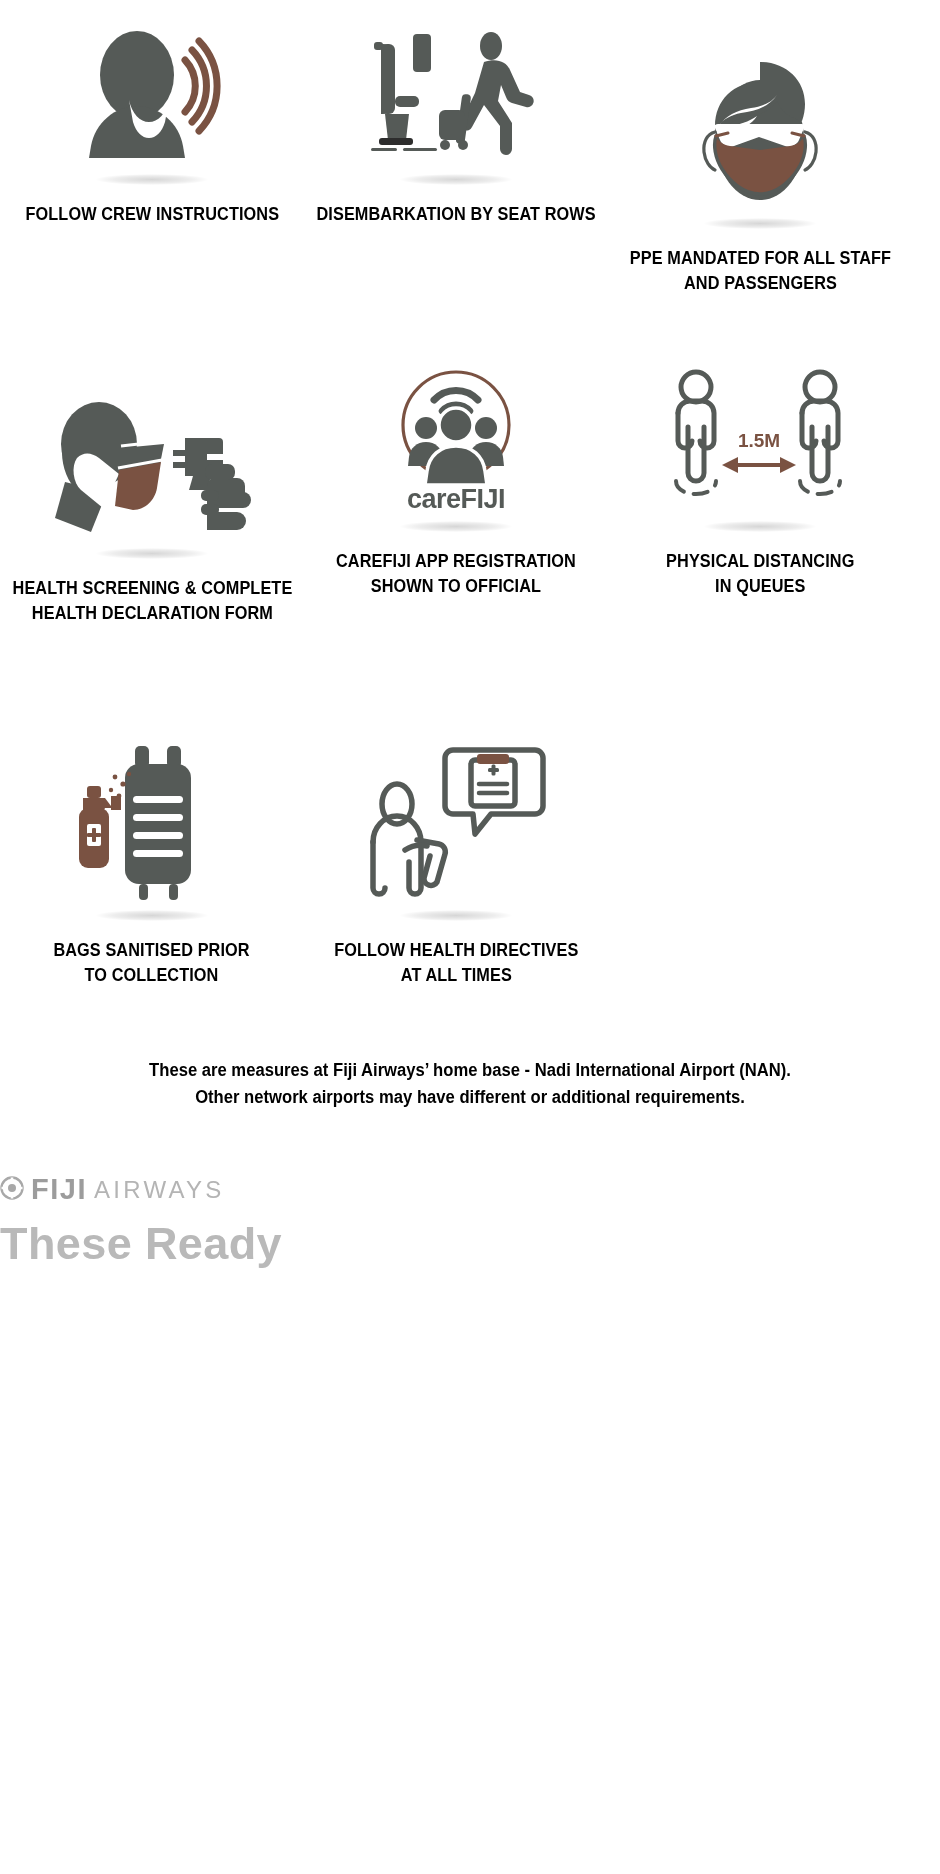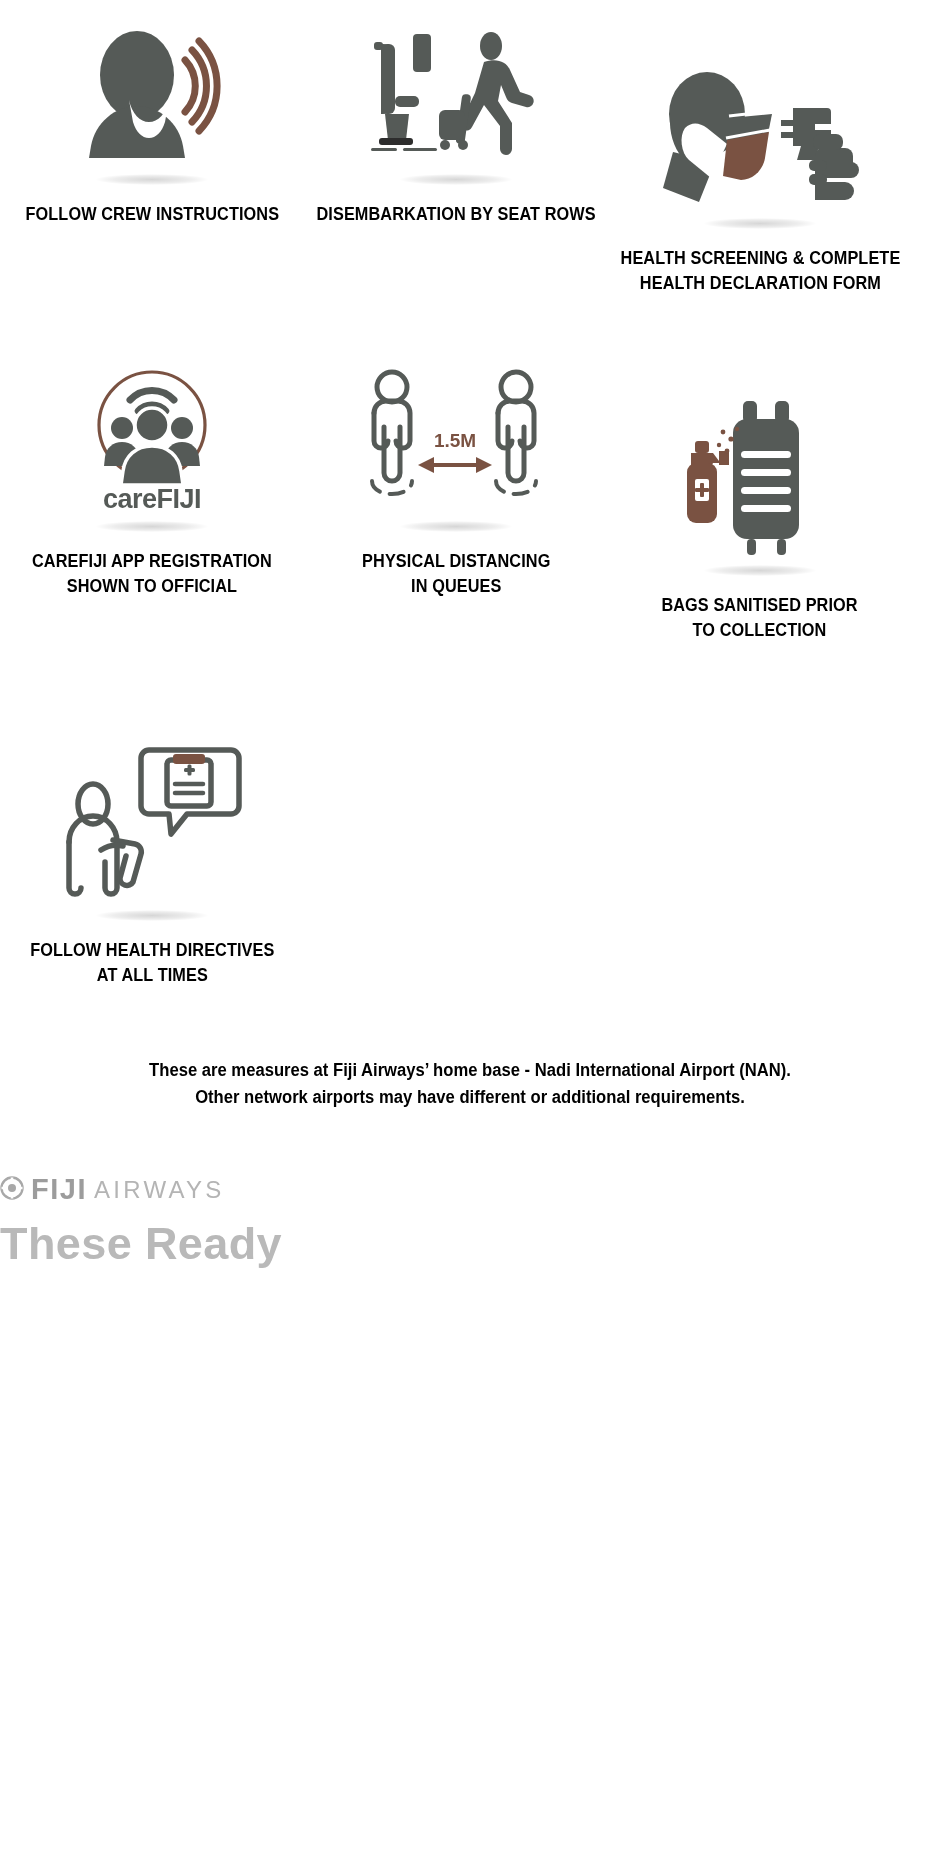--- a/index.html
+++ b/index.html
@@ -173,20 +173,39 @@
           <g fill="#555a57">
             <rect x="0" y="120" width="26" height="3" rx="1.5"></rect>
             <rect x="32" y="120" width="34" height="3" rx="1.5"></rect>
           </g>
         </svg>
       </div>
       <div class="shadow"></div>
       <div class="caption">DISEMBARKATION BY SEAT ROWS</div>
     </div>
 
+    <div class="cell r2">
+      <div class="icon-wrap">
+        <svg width="150" height="150" viewBox="0 0 150 150">
+          <ellipse cx="75" cy="78" rx="44" ry="60" fill="#555a57"></ellipse>
+          <path d="M75 20 c-26 0 -45 18 -45 44 c0 6 1 10 2 14 c6 -14 18 -22 33 -24 c14 -2 22 -7 27 -15 c4 10 12 17 25 20 c2 -6 3 -11 3 -17 c0 -24 -19 -42 -45 -42z" fill="#555a57"></path>
+          <path d="M34 64 c6 -10 18 -16 32 -18 c13 -2 21 -6 26 -13 c-8 12 -22 16 -36 18 c-10 2 -18 6 -22 13z" fill="#ffffff"></path>
+          <path d="M42 66 c12 -4 22 -6 30 -12 c-6 10 -16 13 -30 12z" fill="#ffffff"></path>
+          <path d="M33 62 h84 c2 0 3 2 2 4 l-5 12 c-2 5 -9 8 -14 6 l-26 -9 l-25 9 c-6 2 -12 -1 -14 -6 l-5 -12 c-1 -2 0 -4 3 -4z" fill="#ffffff"></path>
+          <path d="M31 74 c-3 9 -1 22 6 33 c8 13 22 25 38 25 c16 0 30 -12 38 -25 c7 -11 9 -24 6 -33 c-2 5 -7 9 -14 10 l-30 4 l-30 -4 c-7 -1 -12 -5 -14 -10z" fill="#7a5242"></path>
+          <path d="M30 70 c-8 2 -12 10 -11 20 c1 9 6 16 11 18" fill="none" stroke="#555a57" stroke-width="3.2" stroke-linecap="round"></path>
+          <path d="M120 70 c8 2 12 10 11 20 c-1 9 -6 16 -11 18" fill="none" stroke="#555a57" stroke-width="3.2" stroke-linecap="round"></path>
+          <path d="M31 74 c-3 9 -1 22 6 33 c8 13 22 25 38 25 c16 0 30 -12 38 -25 c7 -11 9 -24 6 -33" fill="none" stroke="#555a57" stroke-width="3.4" stroke-linecap="round"></path>
+          <path d="M31 74 l12 -3 M119 74 l-12 -3" stroke="#7a5242" stroke-width="3" stroke-linecap="round" fill="none"></path>
+        </svg>
+      </div>
+      <div class="shadow"></div>
+      <div class="caption">PPE MANDATED FOR ALL STAFF
+AND PASSENGERS</div>
+    </div>
 
     <div class="cell r2">
       <div class="icon-wrap">
         <svg width="210" height="150" viewBox="0 0 210 150">
           <g fill="#555a57">
             <path d="M55 14 c-22 0 -40 20 -40 46 c0 16 6 30 16 40 l18 -14 l-6 -20 l30 -14 l12 -18 c-4 -12 -16 -20 -30 -20z"></path>
             <ellipse cx="52" cy="52" rx="38" ry="42"></ellipse>
             <path d="M18 90 l-10 36 l36 14 l16 -40z"></path>
           </g>
           <path d="M30 66 c6 -6 14 -6 22 0 l20 16 l-16 34 l-22 -18 c-8 -7 -10 -24 -4 -32z" fill="#ffffff"></path>

